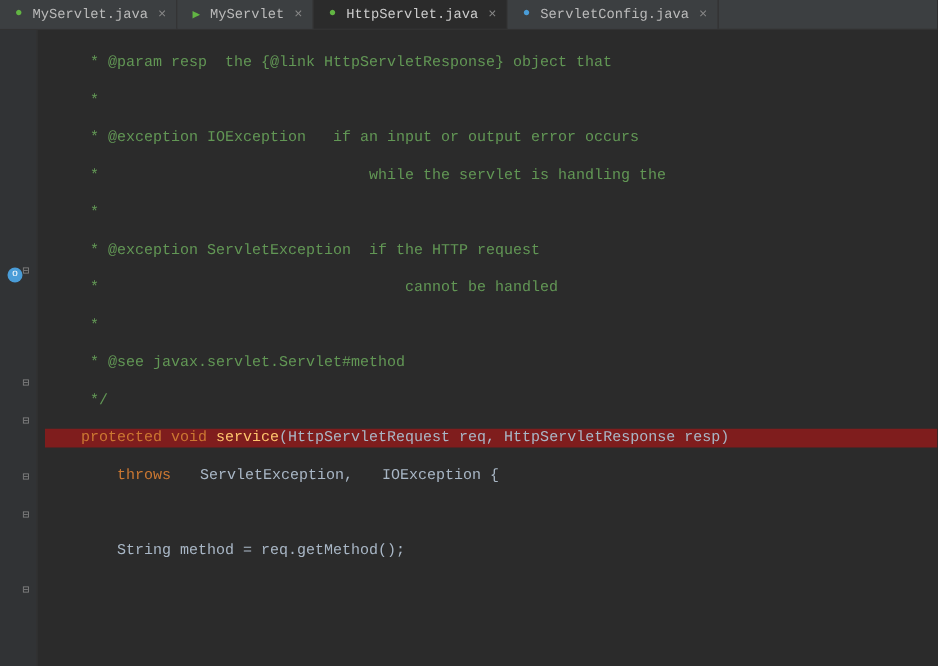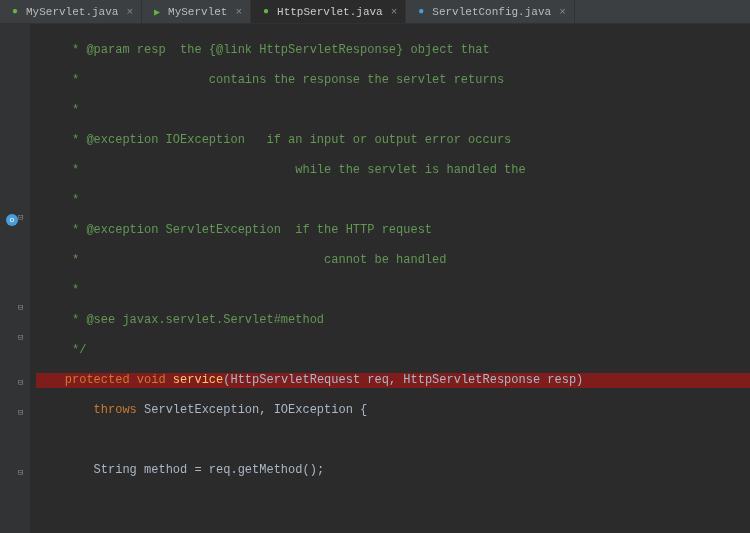--- a/index.html
+++ b/index.html
@@ -87,21 +87,21 @@
     line-height: 15px;
     white-space: pre;
     position: relative;
     flex: 1;
   }
   .line { height: 15px; }
   .line.hl { background: #7f1d1d; }
   .c-comment { color: #629755; }
   .c-keyword { color: #cc7832; }
   .c-method { color: #ffc66d; }
-  .c-exception { color: #a9b7c6; }
+  .c-exception { color: #a9b7c6; margin-left: 16px; }
 </style>
 </head>
 <body>
 
 <div class="tabbar">
   <div class="tab inactive">
     <span class="file-icon icon-java">●</span>
     <span>MyServlet.java</span>
     <span class="close-x">×</span>
   </div>
@@ -127,24 +127,23 @@
     <span class="fold-mark" style="top:188px">⊟</span>
     <span class="override-mark" style="top:190px">o</span>
     <span class="fold-mark" style="top:278px">⊟</span>
     <span class="fold-mark" style="top:308px">⊟</span>
     <span class="fold-mark" style="top:353px">⊟</span>
     <span class="fold-mark" style="top:383px">⊟</span>
     <span class="fold-mark" style="top:443px">⊟</span>
   </div>
   <div class="code">
 <div class="line"><span class="c-comment">     * @param resp  the {@link HttpServletResponse} object that</span></div>
-<div class="line"><span class="c-comment">     *                  contains the response the servlet returns</span></div>
 <div class="line"><span class="c-comment">     *</span></div>
 <div class="line"><span class="c-comment">     * @exception IOException   if an input or output error occurs</span></div>
-<div class="line"><span class="c-comment">     *                              while the servlet is handled the</span></div>
+<div class="line"><span class="c-comment">     *                              while the servlet is handling the</span></div>
 <div class="line"><span class="c-comment">     *</span></div>
 <div class="line"><span class="c-comment">     * @exception ServletException  if the HTTP request</span></div>
 <div class="line"><span class="c-comment">     *                                  cannot be handled</span></div>
 <div class="line"><span class="c-comment">     *</span></div>
 <div class="line"><span class="c-comment">     * @see javax.servlet.Servlet#method</span></div>
 <div class="line"><span class="c-comment">     */</span></div>
 <div class="line hl">    <span class="c-keyword">protected</span> <span class="c-keyword">void</span> <span class="c-method">service</span><span>(HttpServletRequest req, HttpServletResponse resp)</span></div>
 <div class="line">        <span class="c-keyword">throws</span> <span class="c-exception">ServletException</span>, <span class="c-exception">IOException</span><span> {</span></div>
 <div class="line"></div>
 <div class="line">        <span>String</span> <span>method</span><span> = </span><span>req.getMethod();</span></div>

